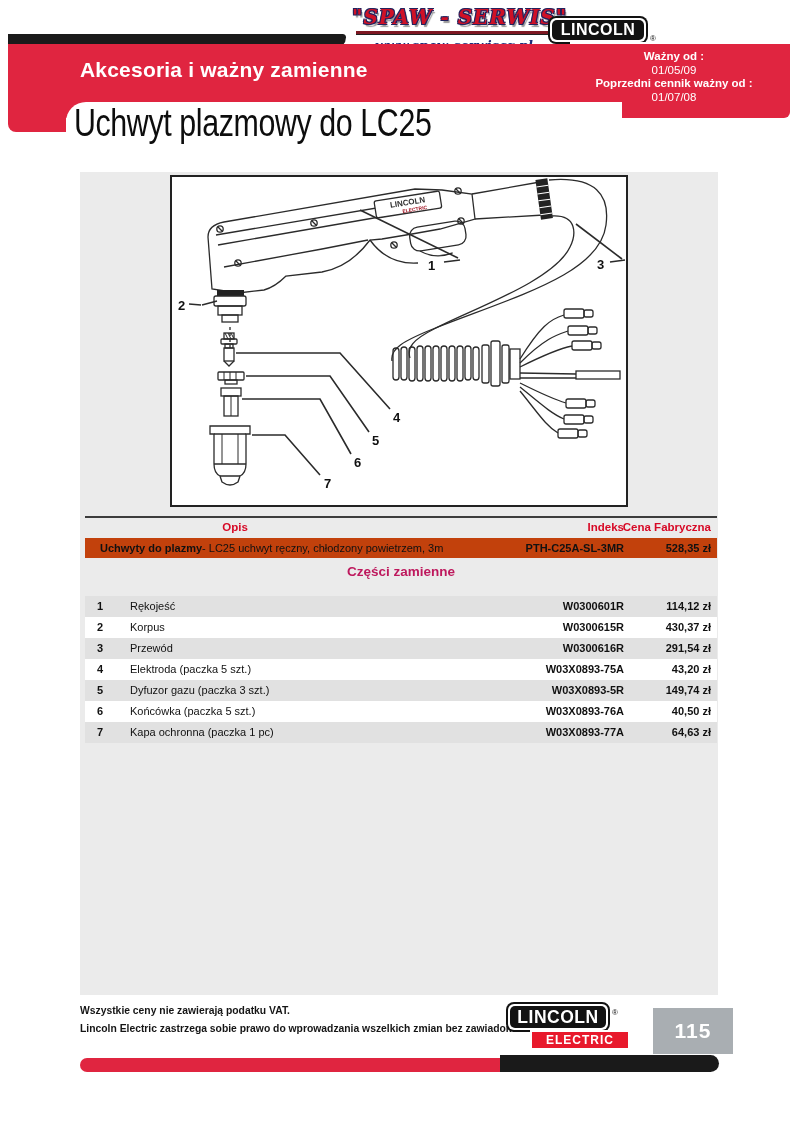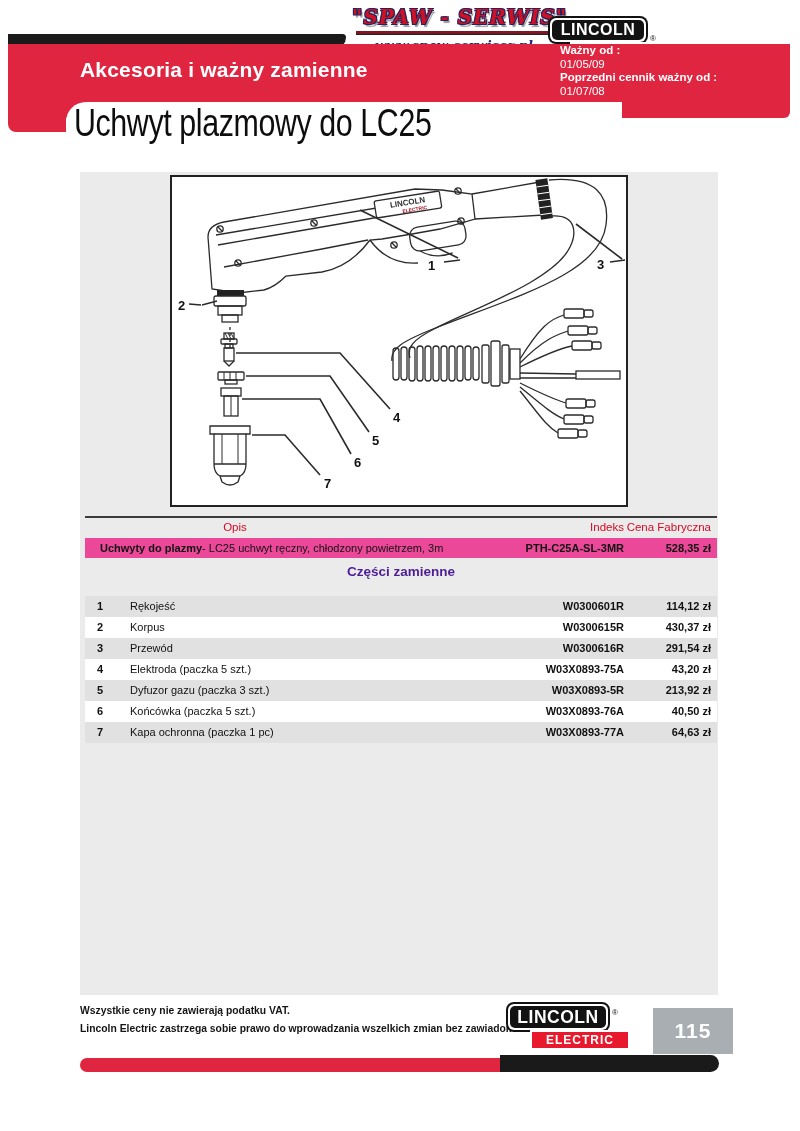--- a/index.html
+++ b/index.html
@@ -48,44 +48,44 @@
   .red-main { left:8px; top:44px; width:782px; height:74px; background:#e02540;
               border-radius:0 0 6px 0; }
   .red-left-tab { left:8px; top:116px; width:58px; height:16px; background:#e02540;
                   border-radius:0 0 0 8px; }
   .white-title-box { left:66px; top:102px; width:556px; height:58px; background:#fff;
                      border-radius:20px 0 0 0; }
   .red-corner { left:622px; top:102px; width:16px; height:16px; background:#e02540;
                 border-bottom-left-radius:16px; }
   .banner-title { left:80px; top:58px; color:#fff; font-weight:bold; font-size:21px;
                   letter-spacing:.2px; }
-  .validity { left:560px; top:44px; width:228px; text-align:left; color:#fff;
+  .validity { left:560px; top:50px; width:228px; text-align:center; color:#fff;
               font-size:11.5px; line-height:13.5px; }
   .validity .vl { font-weight:bold; }
 
   .page-title { left:74px; top:102px; font-size:38px; font-weight:normal; color:#0d0d0d;
                 white-space:nowrap; transform:scaleX(.8); transform-origin:left top;
                 letter-spacing:-.5px; }
 
   
   .panel { left:80px; top:172px; width:638px; height:823px; background:#ebebeb; }
   .diagram-box { left:170px; top:175px; width:458px; height:332px; background:#fff;
                  border:2px solid #222; }
 
   
   .tbl-topline { left:85px; top:516px; width:632px; height:2px; background:#3c3c3c; }
-  .th { position:absolute; color:#d70926; font-weight:normal; font-size:11.5px; }
+  .th { position:absolute; color:#d70926; font-weight:bold; font-size:11.5px; }
   .th-opis { left:85px; top:521px; width:300px; text-align:center; }
   .th-indeks { left:450px; top:521px; width:174px; text-align:right; }
   .th-cena { left:590px; top:521px; width:121px; text-align:right;padding-left:30px; }
   .row { position:absolute; left:85px; width:632px; }
   .row span { position:absolute; white-space:nowrap; }
-  .product-row { top:538px; height:20px; background:#ec4899; font-size:11px; line-height:20px; }
+  .product-row { top:538px; height:20px; background:#c2410c; font-size:11px; line-height:20px; }
   .product-row .desc { left:15px; }
-  .section-title { left:85px; top:564px; width:632px; text-align:center; color:#4c1d95;
+  .section-title { left:85px; top:564px; width:632px; text-align:center; color:#be185d;
                    font-weight:bold; font-size:13.5px; }
   .prow { height:21px; font-size:11px; line-height:21px; }
   .prow.stripe { background:#e1e1e1; }
   .prow.plain  { background:#ffffff; }
   .c-no   { left:5px; width:20px; text-align:center; font-weight:bold; }
   .c-name { left:45px; }
   .c-idx  { right:93px; font-weight:bold;padding-left:16px; }
   .c-price{ right:6px; font-weight:bold; }
 
   
@@ -321,21 +321,21 @@
 <div class="row prow plain" style="top:659px">
   <span class="c-no">4</span>
   <span class="c-name">Elektroda (paczka 5 szt.)</span>
   <span class="c-idx">W03X0893-75A</span>
   <span class="c-price">43,20 zł</span>
 </div>
 <div class="row prow stripe" style="top:680px">
   <span class="c-no">5</span>
   <span class="c-name">Dyfuzor gazu (paczka 3 szt.)</span>
   <span class="c-idx">W03X0893-5R</span>
-  <span class="c-price">213,92 zł</span>
+  <span class="c-price">149,74 zł</span>
 </div>
 <div class="row prow plain" style="top:701px">
   <span class="c-no">6</span>
   <span class="c-name">Końcówka (paczka 5 szt.)</span>
   <span class="c-idx">W03X0893-76A</span>
   <span class="c-price">40,50 zł</span>
 </div>
 <div class="row prow stripe" style="top:722px">
   <span class="c-no">7</span>
   <span class="c-name">Kapa ochronna (paczka 1 pc)</span>

